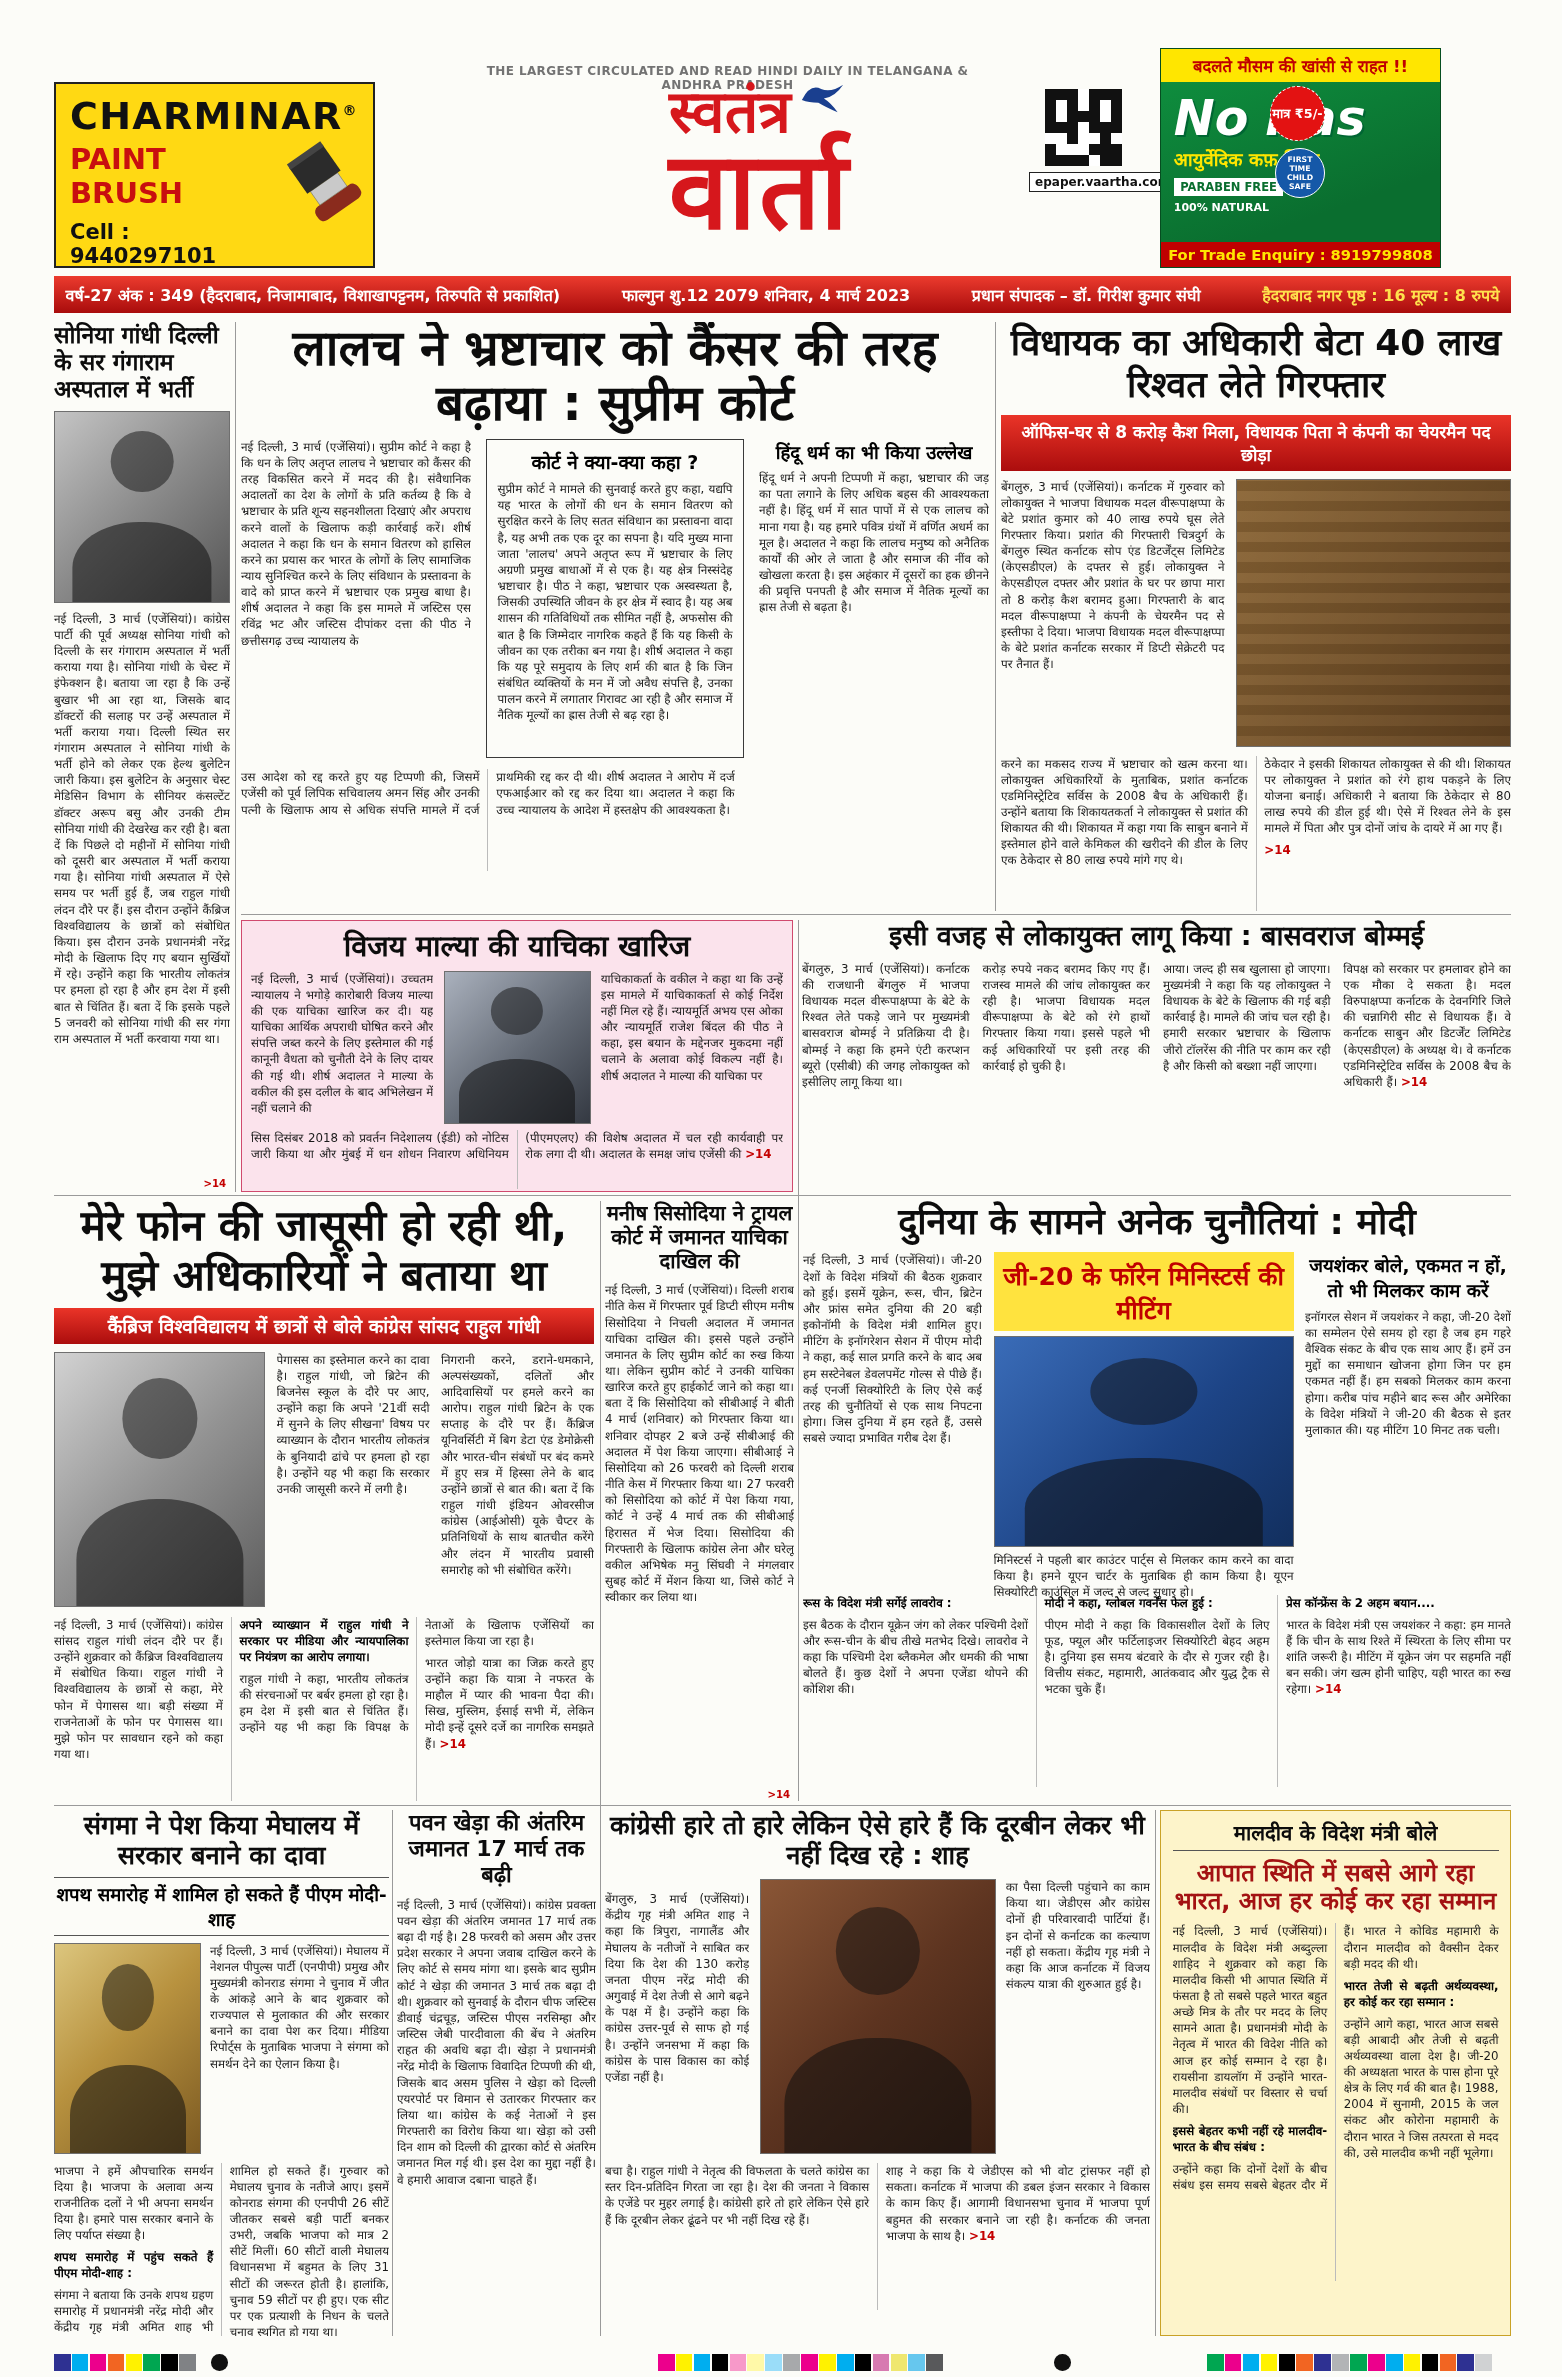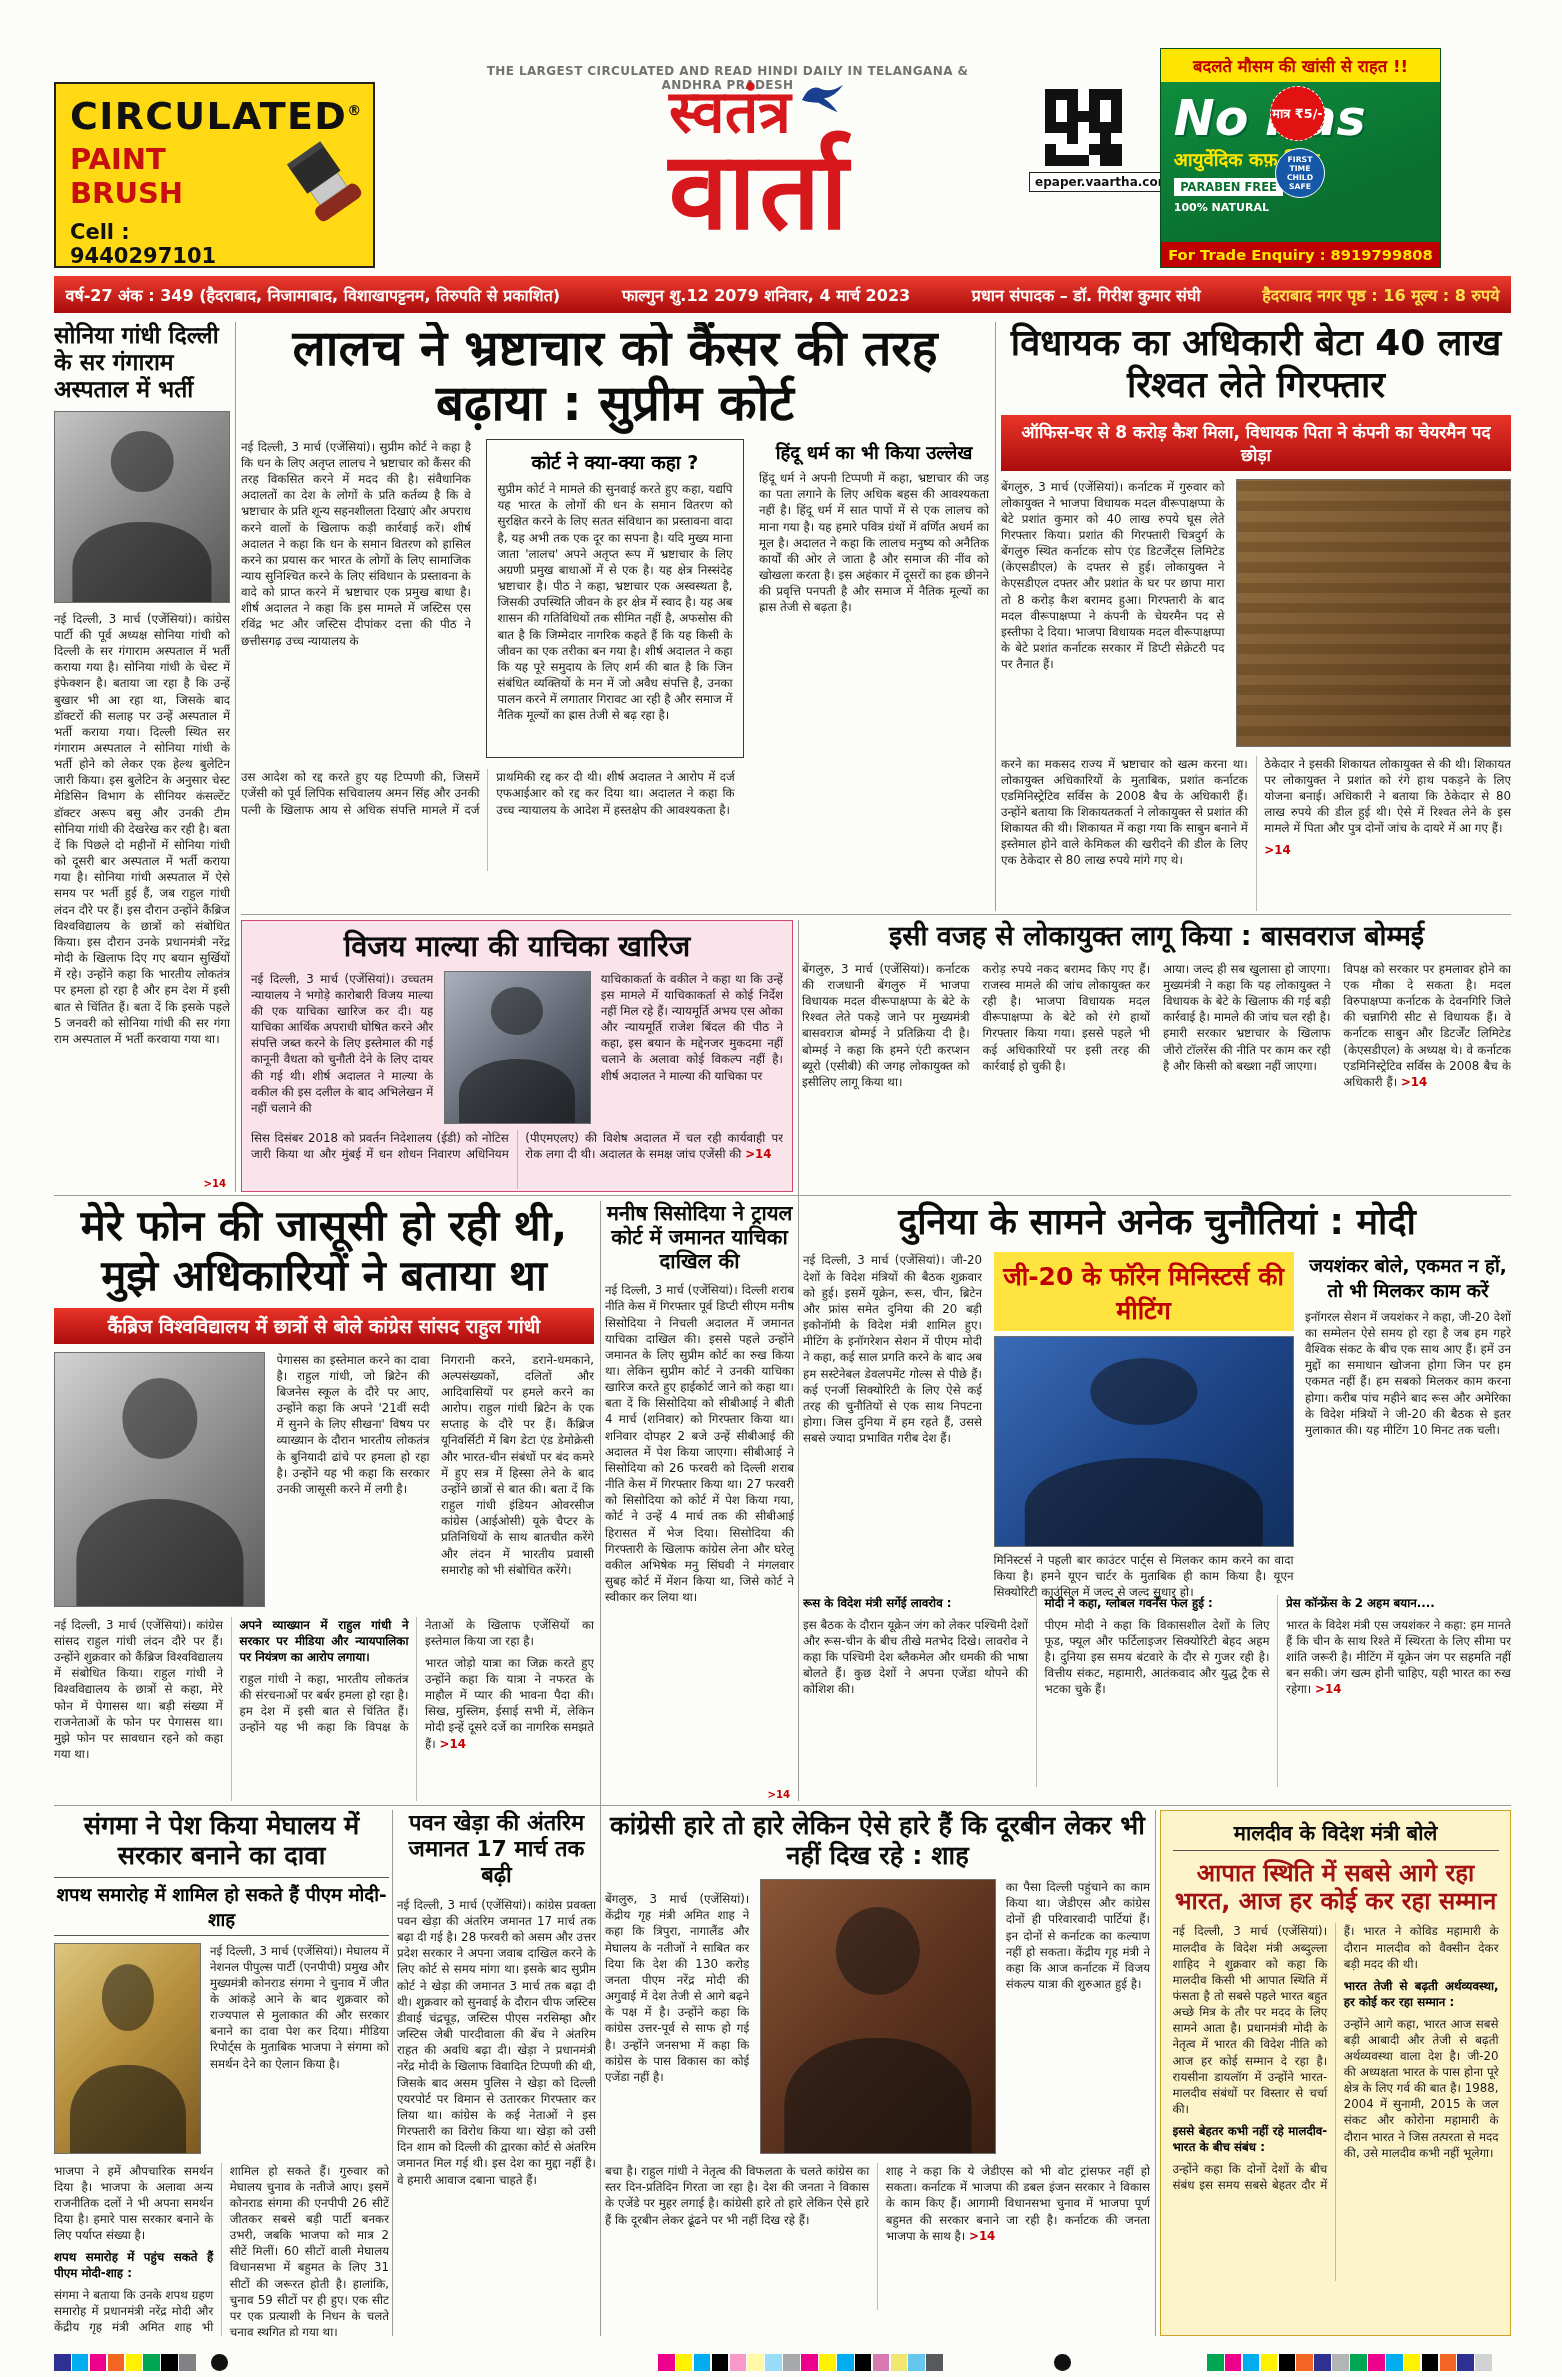--- a/index.html
+++ b/index.html
@@ -69,21 +69,21 @@
   .marks { position:absolute; display:flex; gap:1.3px; }
   .reg-sq { width:16.6px; height:16.6px; }
   .reg-circle { position:absolute; width:16.6px; height:16.6px; border-radius:50%; background:#111; }
 </style>
 </head>
 <body>
 
 <div id="page">
 
   <div class="abs charminar" style="left:54px; top:82px; width:321px; height:186px;">
-    <div class="brand"><span>CIRCULATED</span><sup>®</sup></div>
+    <div class="brand"><span>CHARMINAR</span><sup>®</sup></div>
     <div class="product">PAINT BRUSH</div>
     <div class="phone">Cell : 9440297101</div>
     <svg class="abs" style="right:6.4px; top:45px;" width="89" height="102" viewBox="0 0 140 160">
       <g transform="rotate(-35 70 80)">
         <rect x="30" y="110" width="80" height="26" rx="10" fill="#8a2b1d"></rect>
         <rect x="44" y="84" width="52" height="26" fill="#c9c9c9" stroke="#777"></rect>
         <rect x="38" y="34" width="64" height="50" fill="#2b2b2b"></rect>
         <rect x="38" y="28" width="64" height="10" fill="#444"></rect>
       </g>
     </svg>

